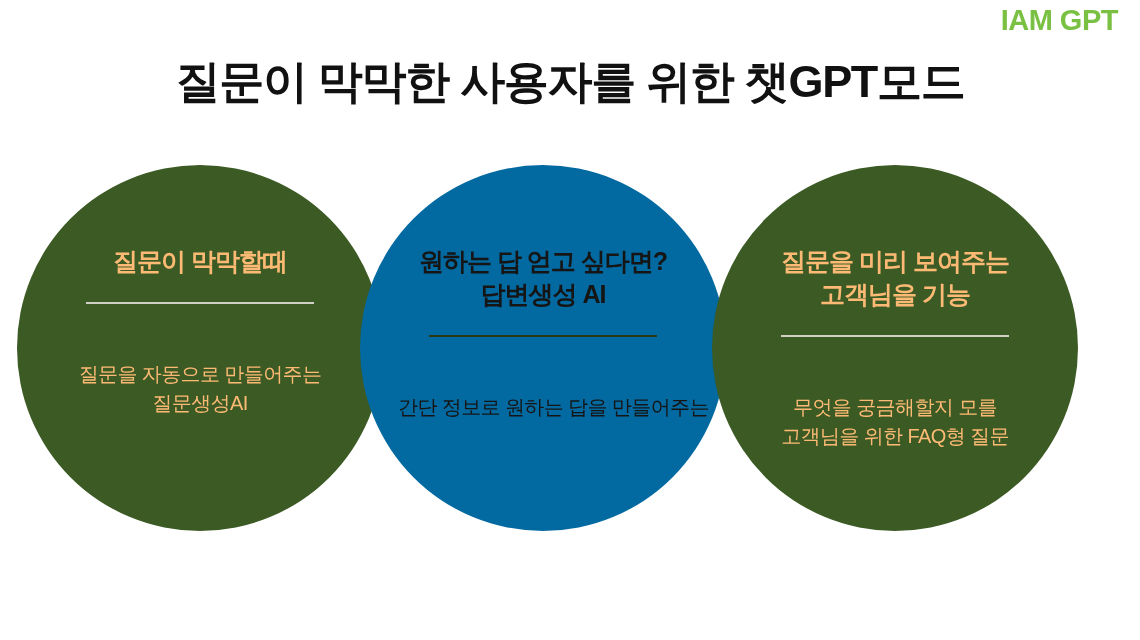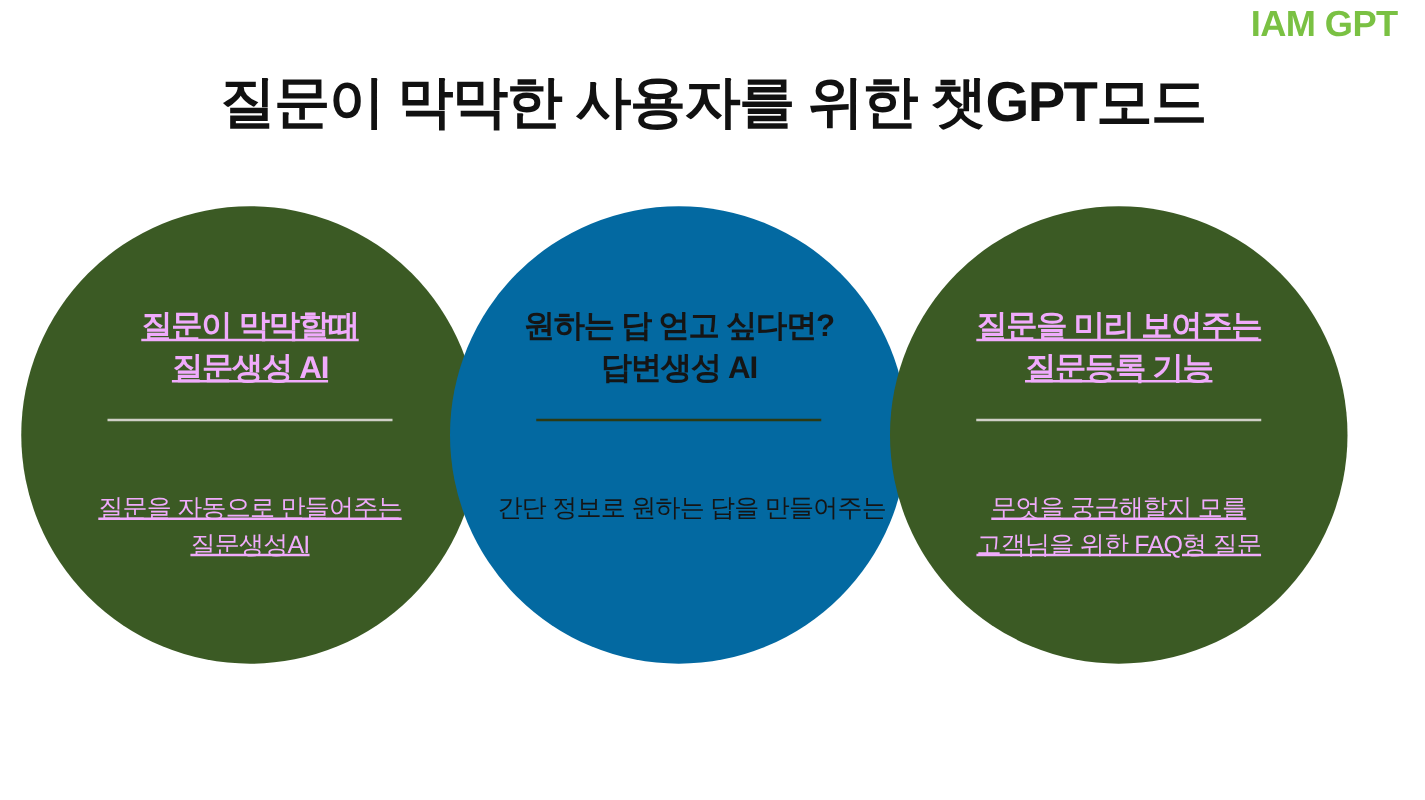--- a/index.html
+++ b/index.html
@@ -56,21 +56,21 @@
     width: 366px;
     height: 366px;
     border-radius: 50%;
     box-sizing: border-box;
     display: flex;
     flex-direction: column;
     align-items: center;
     justify-content: flex-start;
     text-align: center;
   }
-  .feature-circle.dark  { background: #3B5A24; color: #f0abfc; text-decoration: underline; }
+  .feature-circle.dark  { background: #3B5A24; color: #fdba74; }
   .feature-circle.light { background: #0369a1; color: #151515; }
 
   #circle-left   { left: 17px;  top: 0; z-index: 1; }
   #circle-center { left: 360px; top: 0; z-index: 2; }
   #circle-right  { left: 712px; top: 0; z-index: 3; }
 
   .circle-heading {
     margin-top: 80px;
     font-size: 25px;
     font-weight: bold;
@@ -106,21 +106,20 @@
 
 <div id="brand-logo">IAM GPT</div>
 
 <div id="page-title">질문이 막막한 사용자를 위한 챗GPT모드</div>
 
 <div id="circle-stage">
 
   <div id="circle-left" class="feature-circle dark">
     <div class="circle-heading">
       <span class="line1">질문이 막막할때</span>
-      <span class="line2">질문생성 AI</span>
     </div>
     <div class="circle-divider"></div>
     <div class="circle-body">
       <span class="line1">질문을 자동으로 만들어주는</span>
       <span class="line2">질문생성AI</span>
     </div>
   </div>
 
   <div id="circle-center" class="feature-circle light">
     <div class="circle-heading">
@@ -129,21 +128,21 @@
     </div>
     <div class="circle-divider"></div>
     <div class="circle-body">
       <span class="line1">간단 정보로 원하는 답을 만들어주는</span>
     </div>
   </div>
 
   <div id="circle-right" class="feature-circle dark">
     <div class="circle-heading">
       <span class="line1">질문을 미리 보여주는</span>
-      <span class="line2">질문등록 기능</span>
+      <span class="line2">고객님을 기능</span>
     </div>
     <div class="circle-divider"></div>
     <div class="circle-body">
       <span class="line1">무엇을 궁금해할지 모를</span>
       <span class="line2">고객님을 위한 FAQ형 질문</span>
     </div>
   </div>
 
 </div>
 

